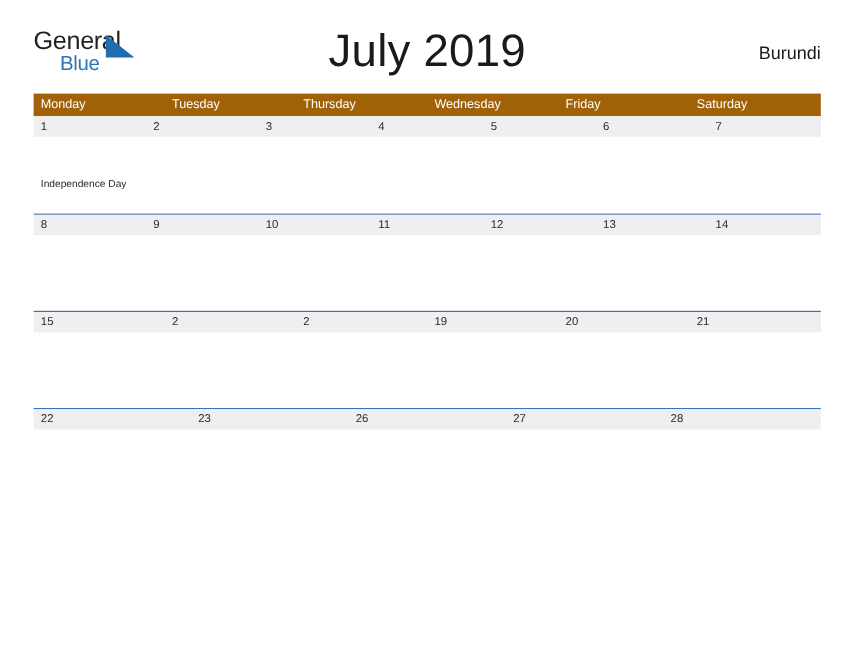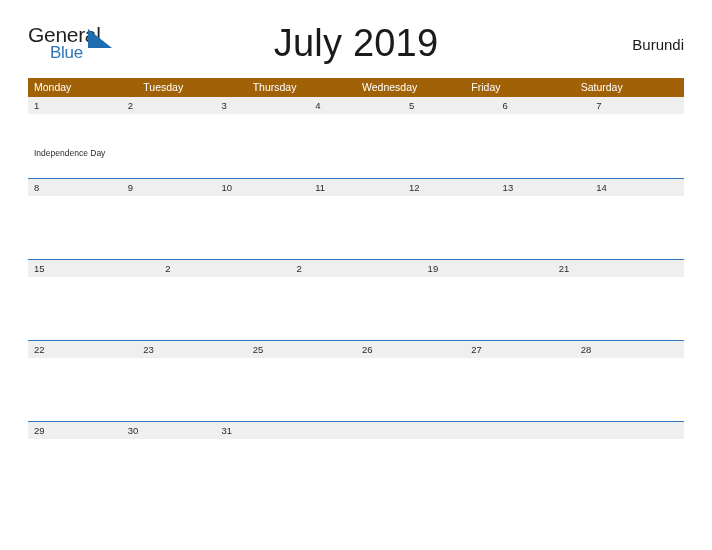--- a/index.html
+++ b/index.html
@@ -243,67 +243,47 @@
             <div class="event-cell"></div>
             <div class="event-cell"></div>
           </div>
         </div>
         <div class="week-row">
           <div class="daynum-band">
             <div class="daynum-cell">15</div>
             <div class="daynum-cell">2</div>
             <div class="daynum-cell">2</div>
             <div class="daynum-cell">19</div>
+            <div class="daynum-cell">20</div>
             <div class="daynum-cell">21</div>
           </div>
           <div class="events-band">
             <div class="event-cell"></div>
             <div class="event-cell"></div>
             <div class="event-cell"></div>
             <div class="event-cell"></div>
             <div class="event-cell"></div>
             <div class="event-cell"></div>
             <div class="event-cell"></div>
           </div>
         </div>
         <div class="week-row">
           <div class="daynum-band">
             <div class="daynum-cell">22</div>
             <div class="daynum-cell">23</div>
-            <div class="daynum-cell">25</div>
             <div class="daynum-cell">26</div>
             <div class="daynum-cell">27</div>
             <div class="daynum-cell">28</div>
           </div>
           <div class="events-band">
             <div class="event-cell"></div>
             <div class="event-cell"></div>
             <div class="event-cell"></div>
             <div class="event-cell"></div>
             <div class="event-cell"></div>
             <div class="event-cell"></div>
             <div class="event-cell"></div>
           </div>
         </div>
-        <div class="week-row">
-          <div class="daynum-band">
-            <div class="daynum-cell">29</div>
-            <div class="daynum-cell">30</div>
-            <div class="daynum-cell">31</div>
-            <div class="daynum-cell"></div>
-            <div class="daynum-cell"></div>
-            <div class="daynum-cell"></div>
-            <div class="daynum-cell"></div>
-          </div>
-          <div class="events-band">
-            <div class="event-cell"></div>
-            <div class="event-cell"></div>
-            <div class="event-cell"></div>
-            <div class="event-cell"></div>
-            <div class="event-cell"></div>
-            <div class="event-cell"></div>
-            <div class="event-cell"></div>
-          </div>
-        </div>
       </div>
   </div>
 
 </div>
 
 </body></html>

